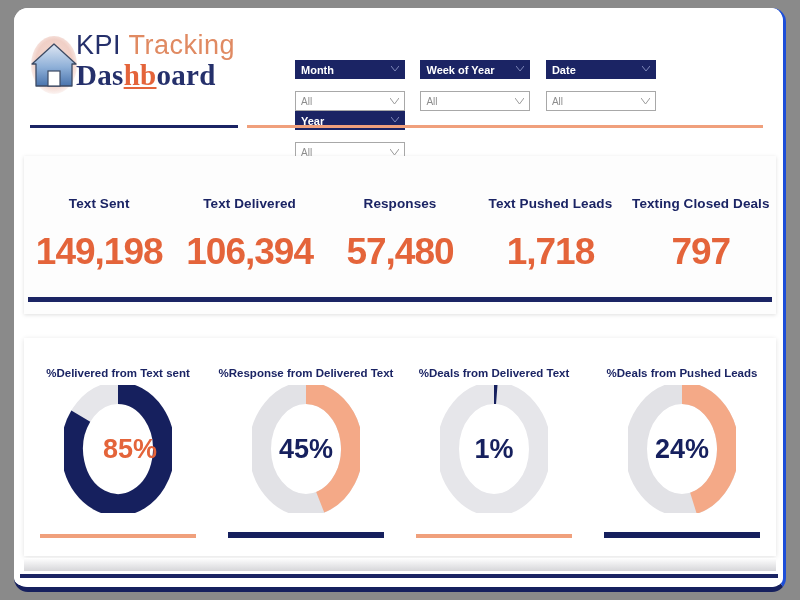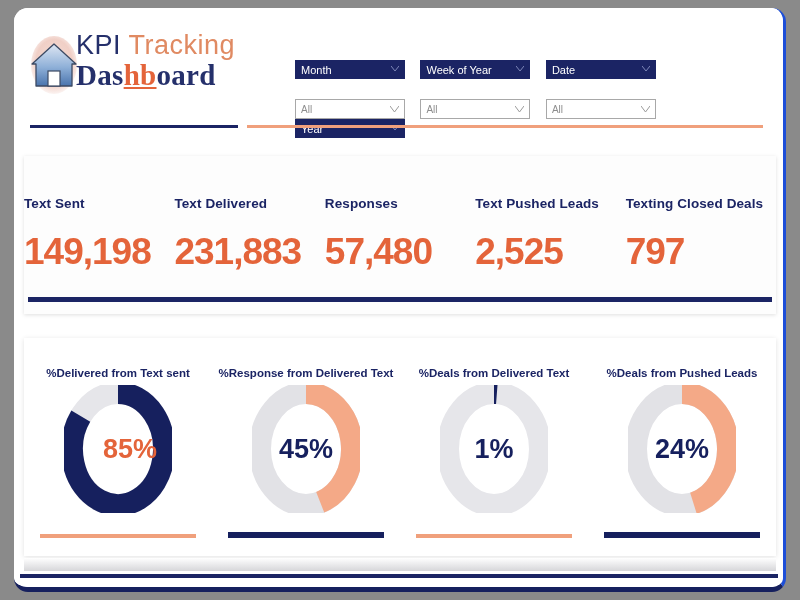--- a/index.html
+++ b/index.html
@@ -56,30 +56,30 @@
   .logo-line2 .n { color: #25306b; }
   .logo-line2 .o { color: #e4643a; text-decoration: underline; }
 
   
   #filters { position: absolute; left: 281px; top: 52px; }
   .filter {
     display: inline-block; width: 110px; margin-right: 11px; vertical-align: top;
   }
   .filter-head {
     background: #1b2464; color: #ffffff;
-    font-size: 11px; font-weight: normal;
+    font-size: 11px; font-weight: bold;
     padding: 3px 5px; height: 19px; line-height: 13px;
     position: relative; border: 1px solid #1b2464;
   }
   .filter-head .chev {
     position: absolute; right: 5px; top: 5px;
     width: 8px; height: 5px;
   }
   .filter-select {
-    margin-top: 20px; height: 20px; background: #fff;
+    margin-top: 12px; height: 20px; background: #fff;
     border: 1px solid #a8a8a8; position: relative;
     font-size: 10px; color: #8d8d8d;
     padding: 3px 5px; line-height: 13px;
   }
   .filter-select .chev {
     position: absolute; right: 5px; top: 6px; width: 9px; height: 6px;
   }
 
   #hdr-rule-navy {
     position: absolute; left: 16px; top: 117px; width: 208px; height: 3px;
@@ -94,21 +94,21 @@
   #kpi-panel {
     position: absolute; left: 10px; top: 148px;
     width: 752px; height: 158px;
     background: #fdfdfd;
     box-shadow: 0 1px 4px rgba(0,0,0,.13);
   }
   #kpi-row {
     position: absolute; left: 0; top: 0; width: 100%; height: 140px;
     display: flex;
   }
-  .kpi { flex: 1; text-align: left; padding-top: 40px; }
+  .kpi { flex: 1; text-align: center; padding-top: 40px; }
   .kpi-label {
     color: #1b2464; font-size: 13.5px; font-weight: bold;
     letter-spacing: .1px;
   }
   .kpi-value {
     color: #e4643a; font-size: 37px; font-weight: bold;
     margin-top: 20px; letter-spacing: -1px;
   }
   #kpi-underline {
     position: absolute; left: 4px; bottom: 12px;
@@ -264,31 +264,31 @@
   <div id="kpi-panel">
     <div id="kpi-row">
 
       <div class="kpi">
         <div class="kpi-label">Text Sent</div>
         <div class="kpi-value">149,198</div>
       </div>
 
       <div class="kpi">
         <div class="kpi-label">Text Delivered</div>
-        <div class="kpi-value">231,883</div>
+        <div class="kpi-value">106,394</div>
       </div>
 
       <div class="kpi">
         <div class="kpi-label">Responses</div>
         <div class="kpi-value">57,480</div>
       </div>
 
       <div class="kpi">
         <div class="kpi-label">Text Pushed Leads</div>
-        <div class="kpi-value">2,525</div>
+        <div class="kpi-value">1,718</div>
       </div>
 
       <div class="kpi">
         <div class="kpi-label">Texting Closed Deals</div>
         <div class="kpi-value">797</div>
       </div>
 
     </div>
     <div id="kpi-underline"></div>
   </div>

